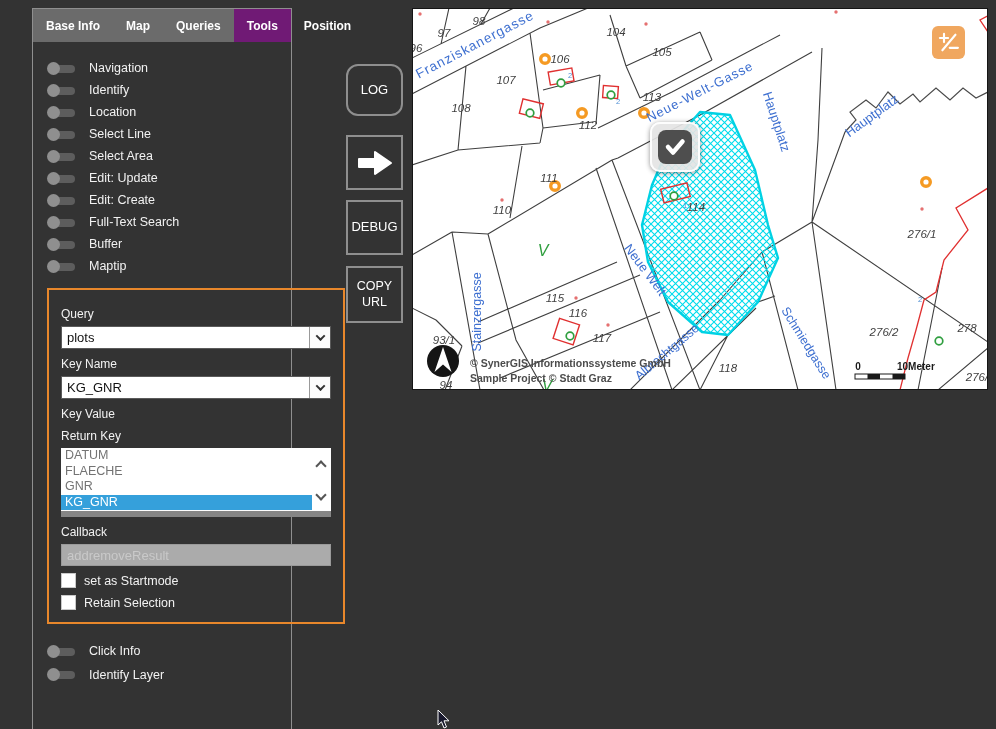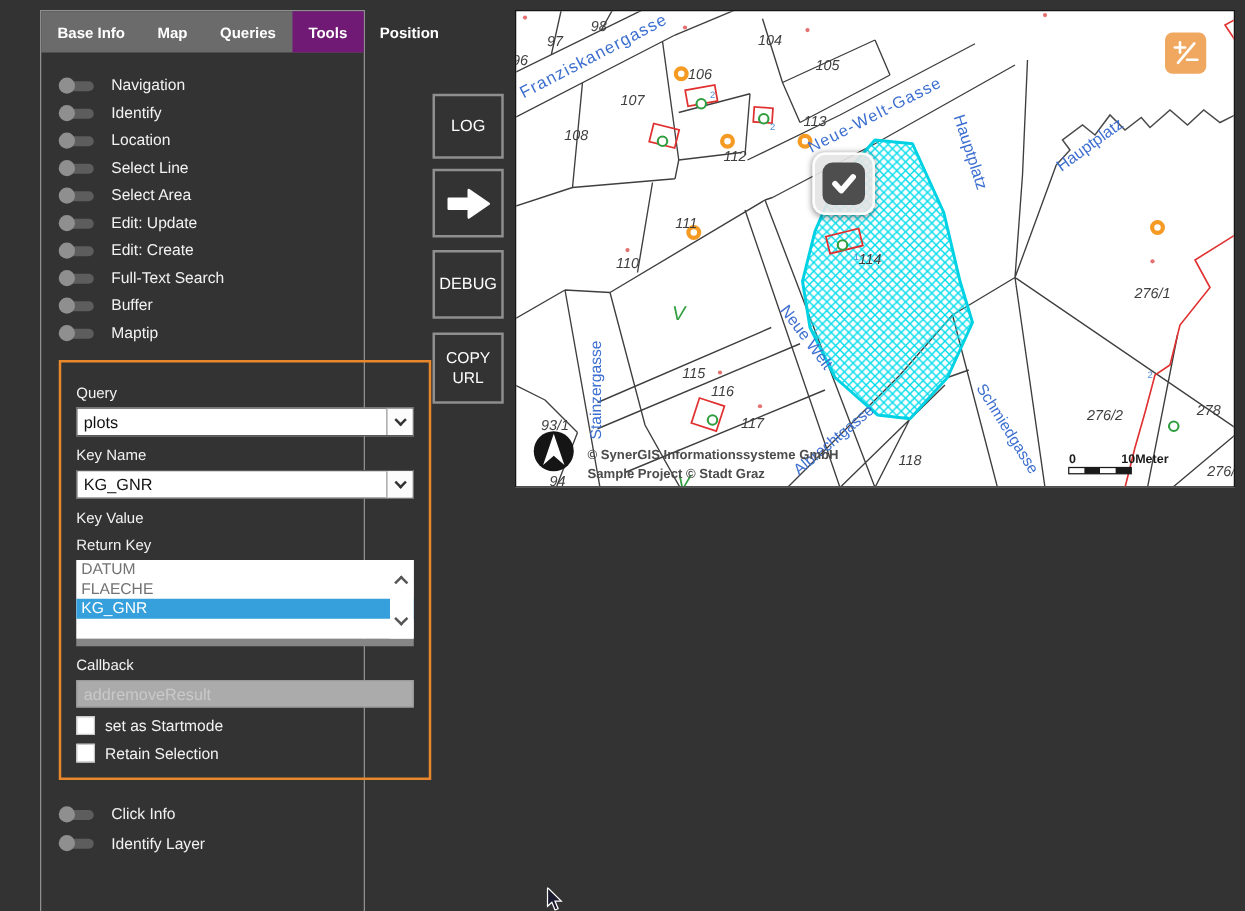--- a/index.html
+++ b/index.html
@@ -57,21 +57,21 @@
   .checkbox { width:15px; height:15px; background:#fff; border:1px solid #c9c9c9;
               margin-right:8px; flex:none; }
   .bottom-list { margin-top:16px; }
   .bottom-list .side-item { margin-bottom:1px; height:22.5px; }
 
   
   .act-btn { position:absolute; left:346px; width:57px; border:2px solid #8f8f8f;
              background:#333; color:#fff; font-size:13px; display:flex; align-items:center;
              justify-content:center; text-align:center; font-family:"Liberation Sans",sans-serif;
              cursor:pointer; line-height:1.25; }
-  #btn-log   { top:75px;  height:52px; }
+  #btn-log   { top:64px;  height:52px;border-radius:12px; }
   #btn-arrow { top:135px; height:55px; }
   #btn-debug { top:200px; height:55px; }
   #btn-copy  { top:266px; height:57px; font-size:12.5px; }
 
   
   .map { position:absolute; left:412px; top:8px; width:576px; height:382px;
          background:#ffffff; border:1px solid #151515; }
   .map svg { display:block; }
 
   .map-check-btn { position:absolute; left:650px; top:122px; width:50px; height:50px;
@@ -189,20 +189,21 @@
           <span class="chev"></span>
         </span>
     </div>
 
     <div class="f-label">Key Value</div>
 
     <div class="f-label">Return Key</div>
     <div class="listbox">
       <div class="lb-opt">DATUM</div>
       <div class="lb-opt">FLAECHE</div>
+      <div class="lb-opt">GNR</div>
       <div class="lb-opt selected">KG_GNR</div>
       <div class="lb-scroll">
         <span class="lb-chev-up"></span>
         <span class="lb-chev-down"></span>
       </div>
     </div>
     <div class="lb-hbar"></div>
 
     <div class="f-label">Callback</div>
     <input class="cb-input" type="text" disabled="" value="addremoveResult" style="">

